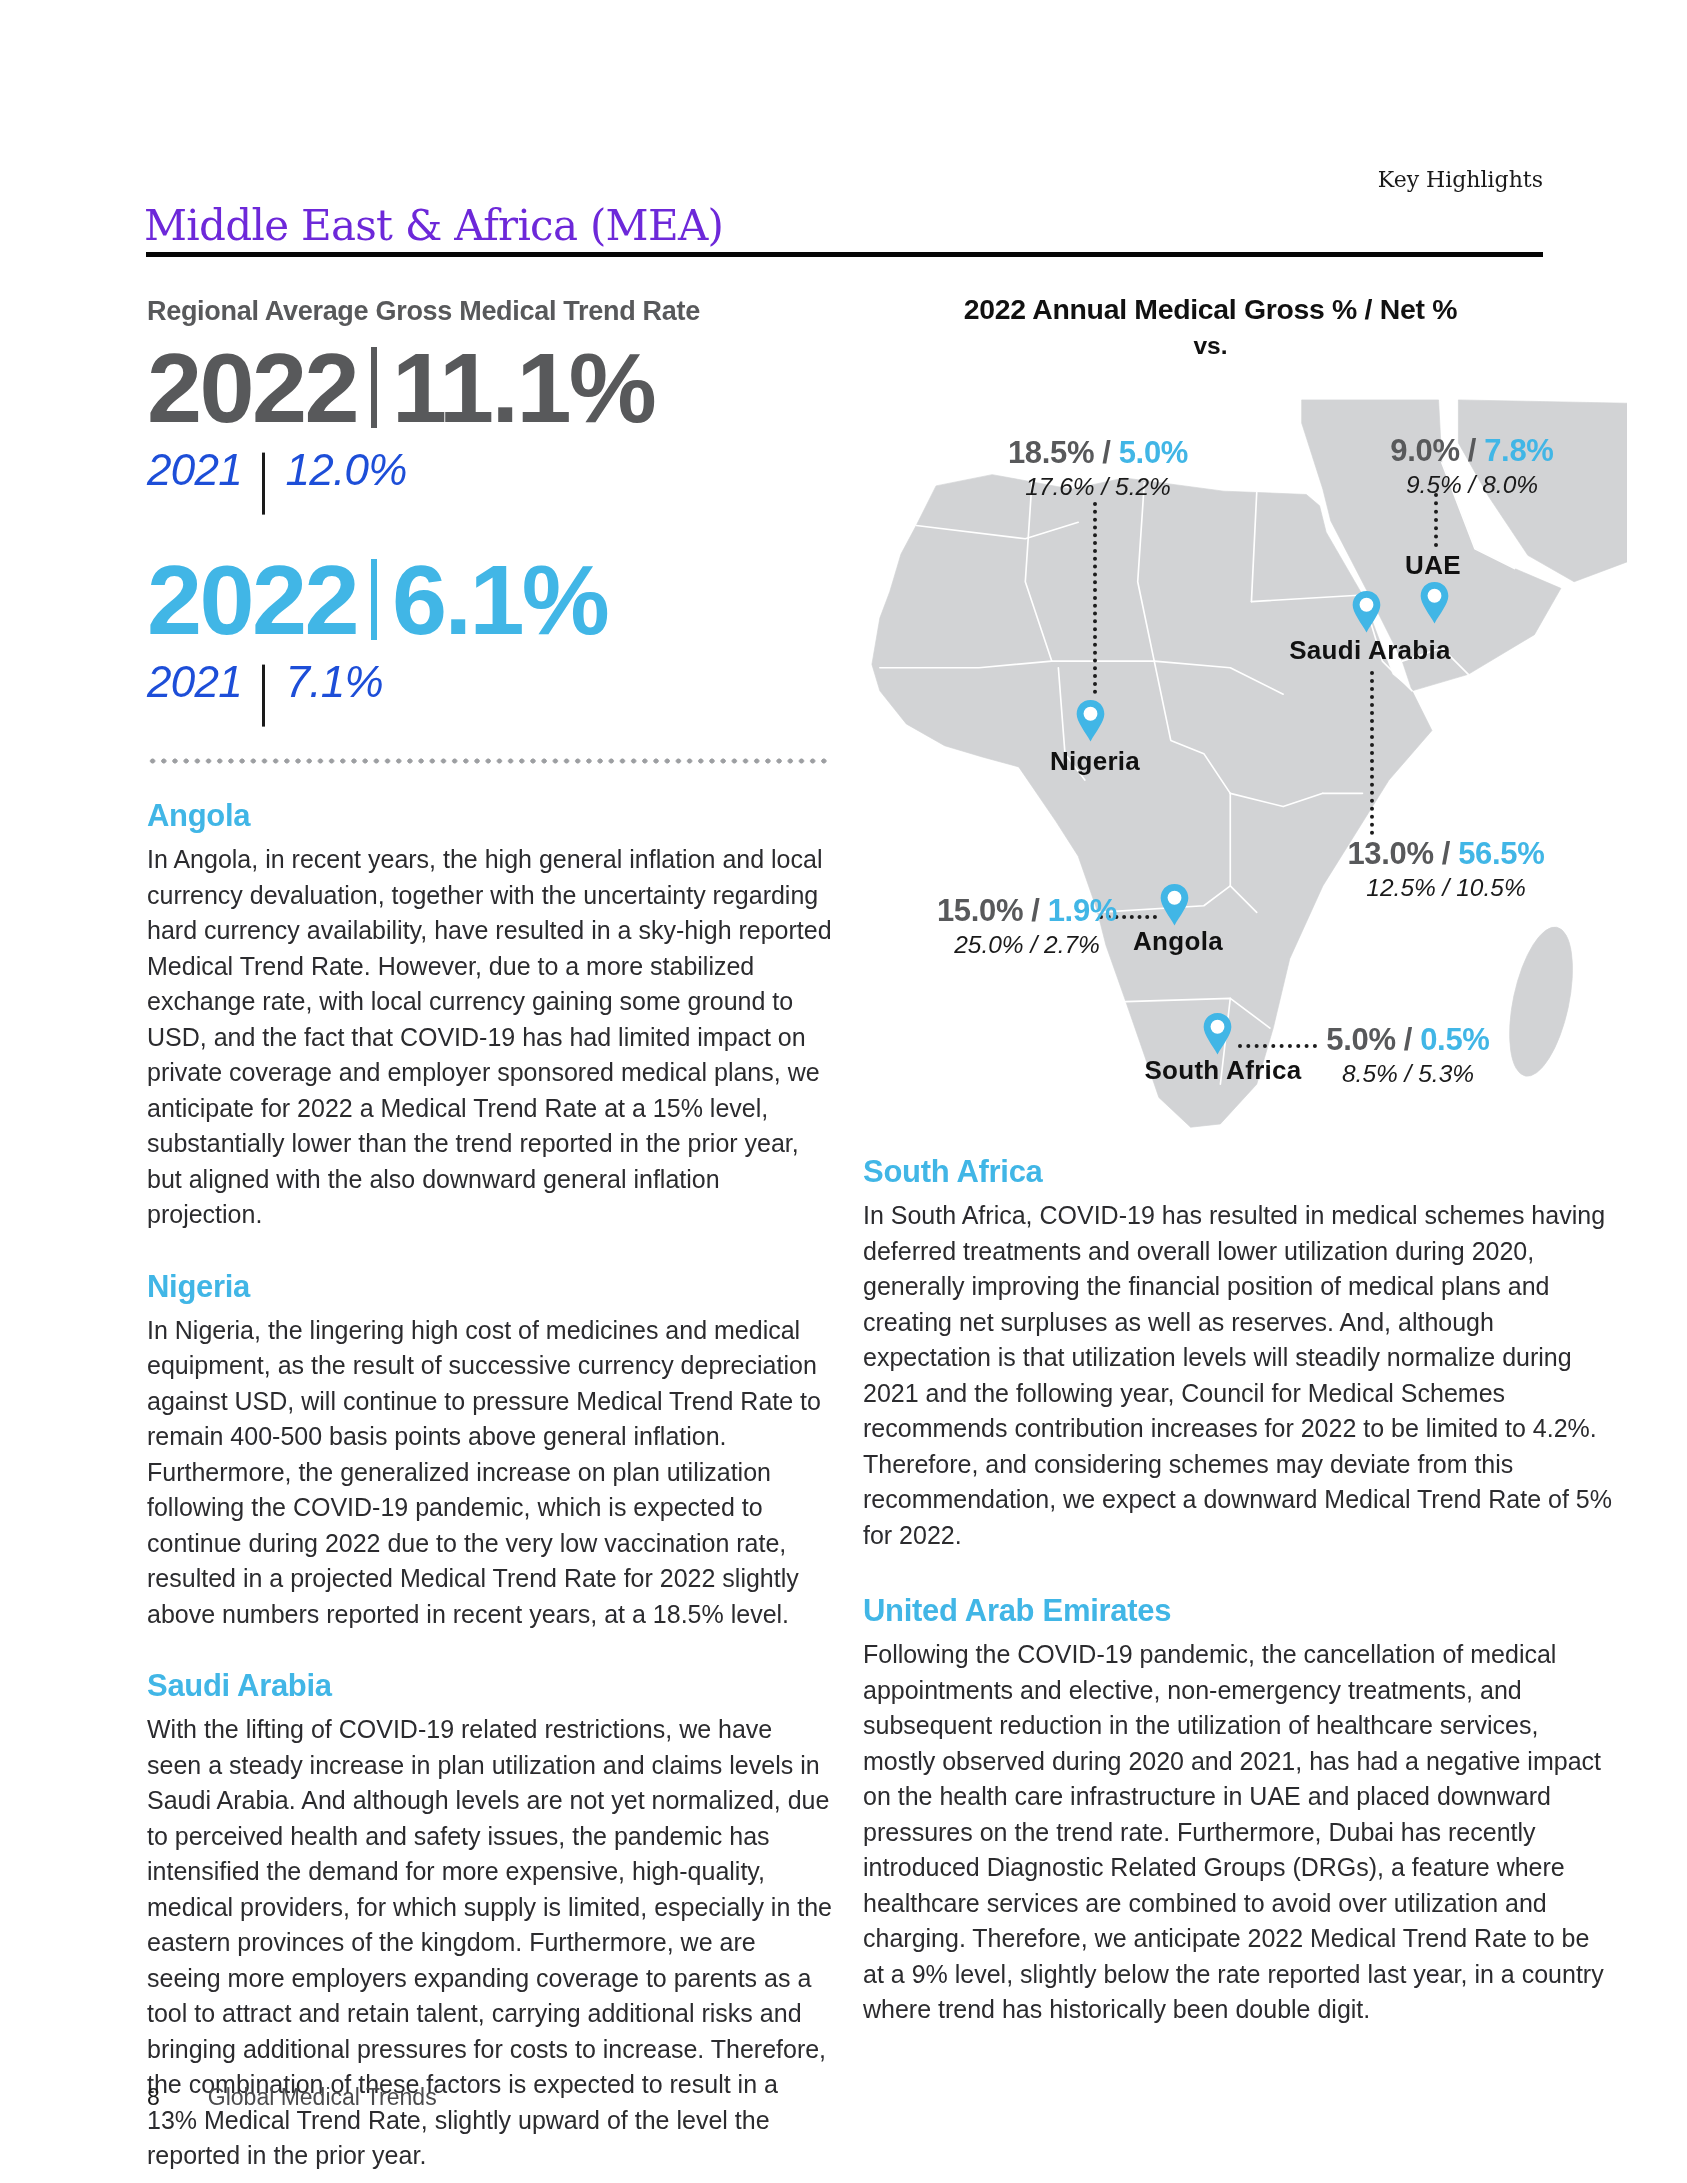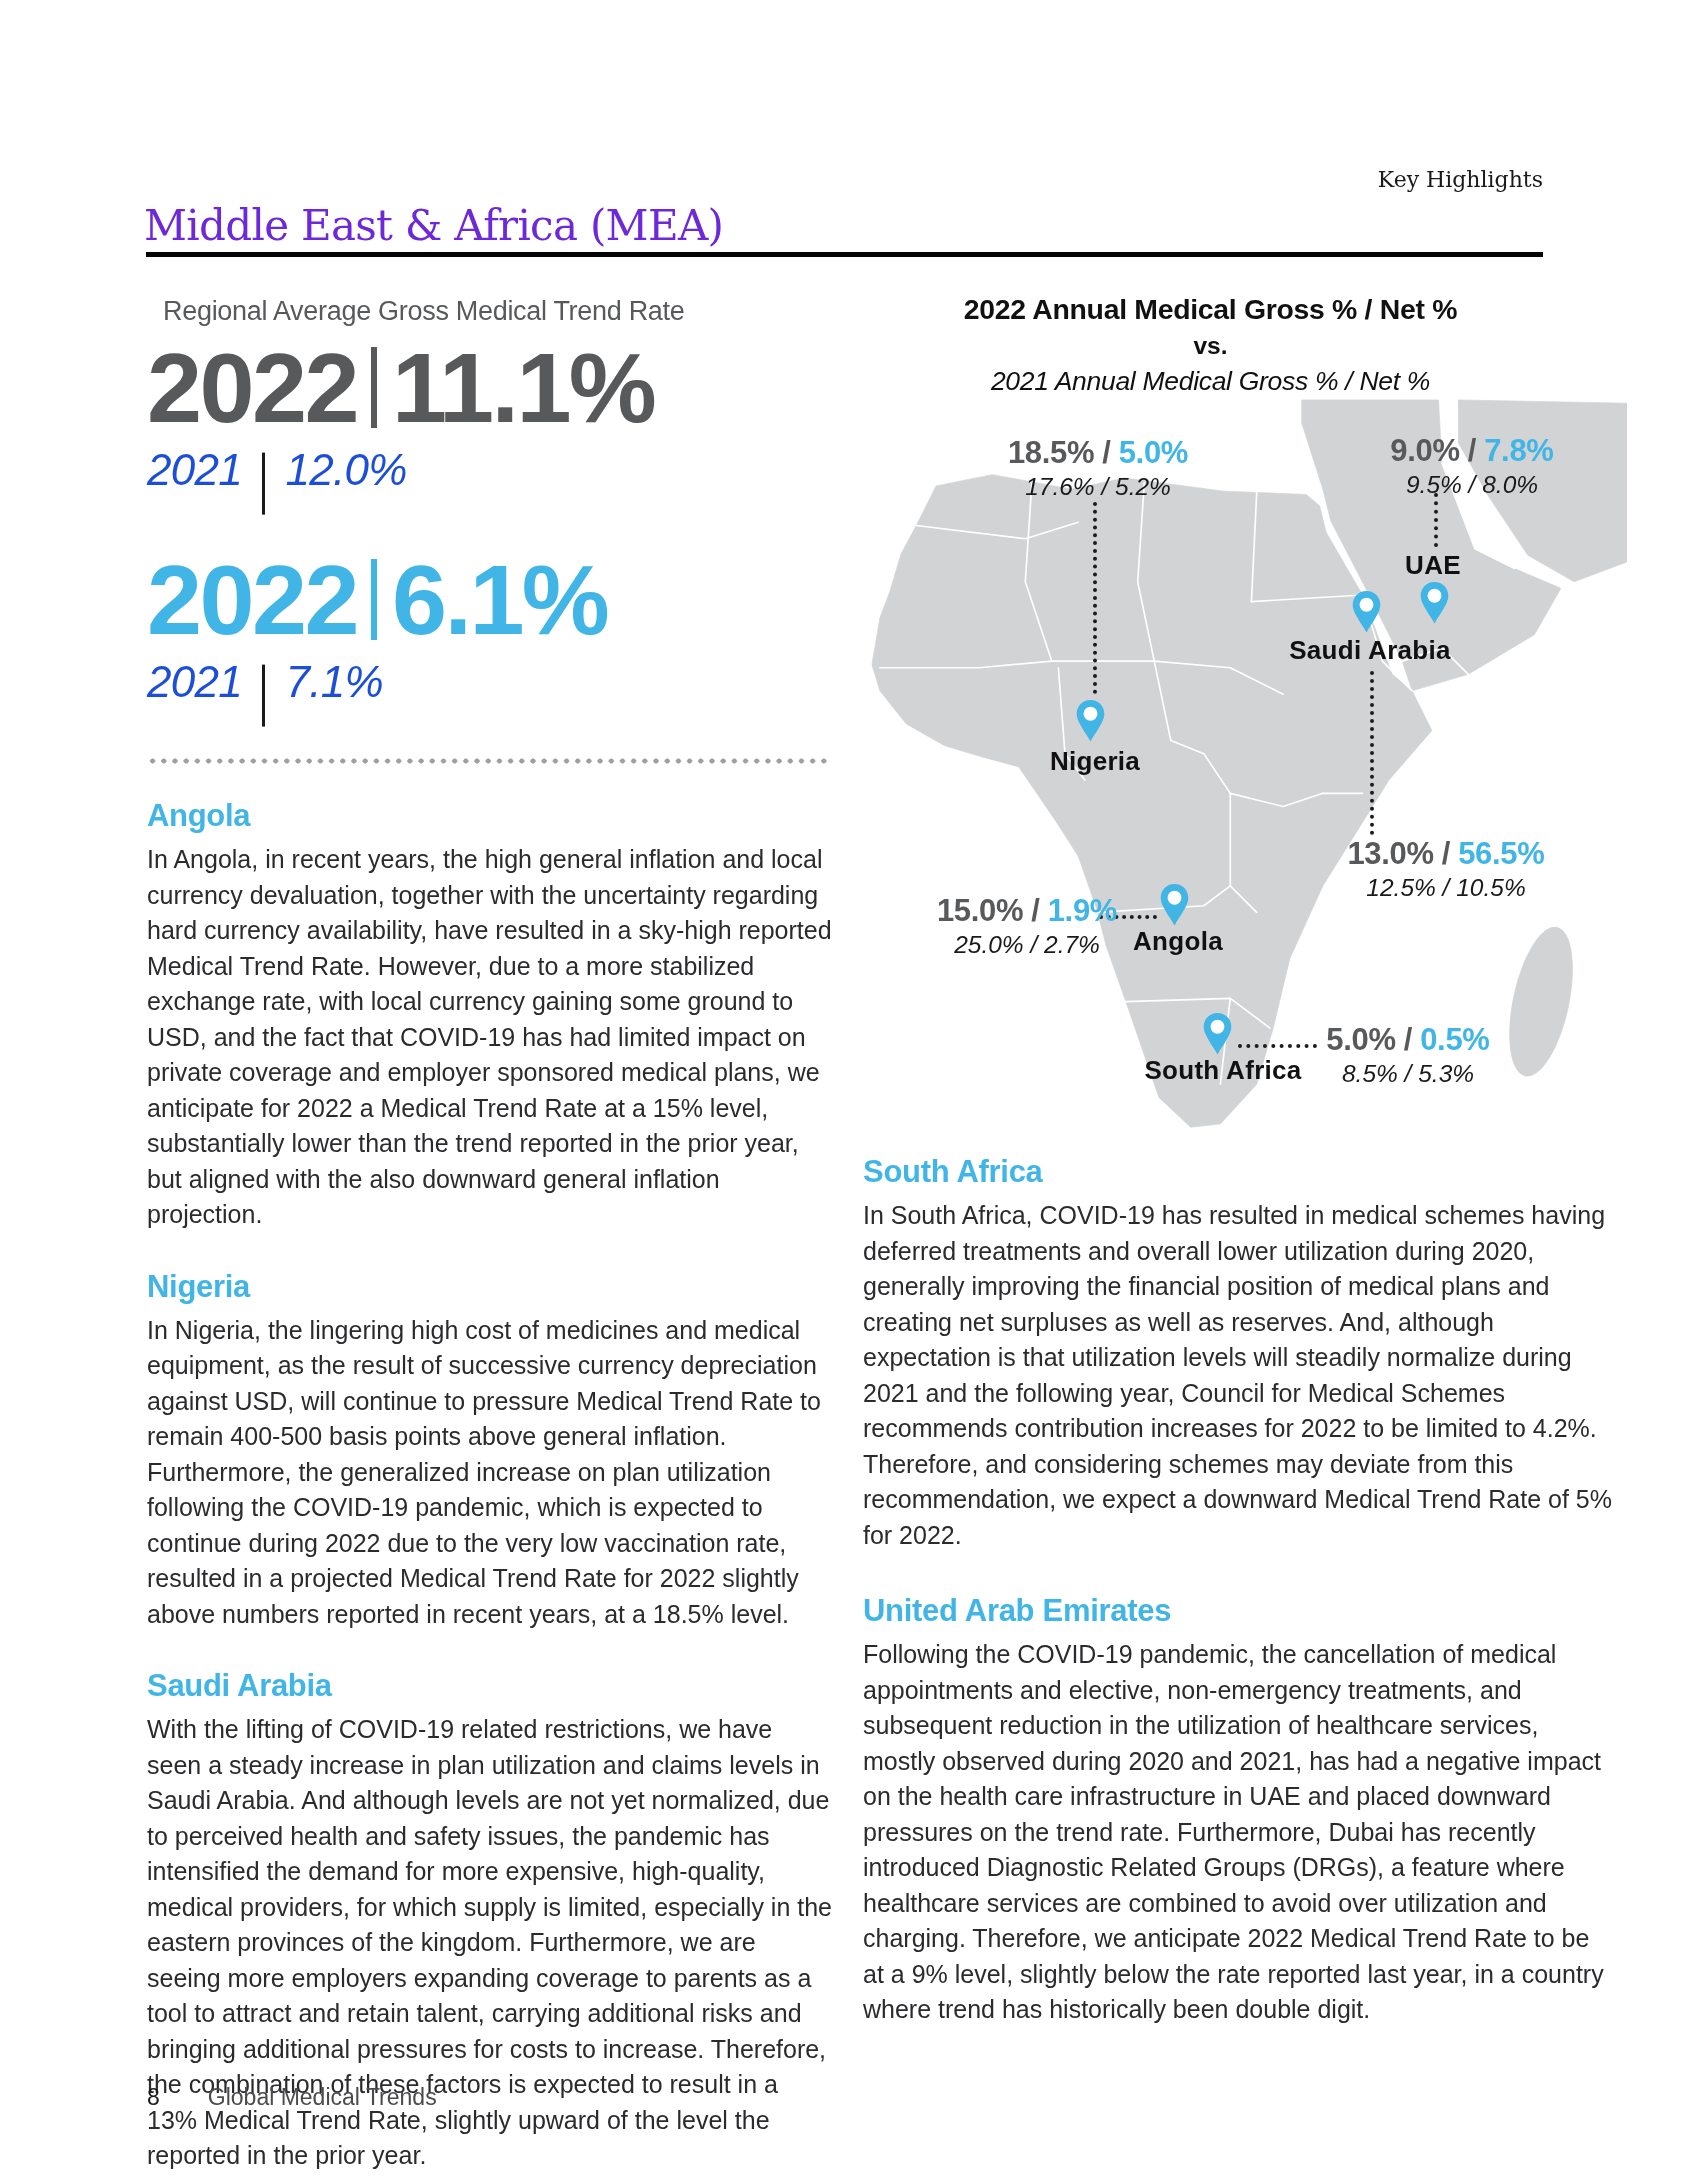--- a/index.html
+++ b/index.html
@@ -10,21 +10,21 @@
   }
   .serif{font-family:"DejaVu Serif", serif;}
 
   
   .key-highlights{position:absolute;top:167px;right:144px;font-size:22px;color:#1a1a1a;}
   .page-title{position:absolute;left:144px;top:173px;font-size:42px;font-weight:400;color:#6d28d9;letter-spacing:-0.7px;}
   .title-rule{position:absolute;left:146px;top:252px;width:1397px;height:4.6px;background:#050505;}
 
   
   .left-col{position:absolute;left:147px;top:296px;width:685px;}
-  .stat-label{font-size:27px;font-weight:400;color:#58595B;letter-spacing:-0.3px;margin-left:16px;}
+  .stat-label{font-size:27px;font-weight:700;color:#58595B;letter-spacing:-0.3px;}
   .stat-label.net{color:#41B6E6;}
   .big-row{display:flex;align-items:center;margin:10.6px 0 9.3px 0;line-height:1;}
   .big-year,.big-val{font-size:99px;font-weight:800;letter-spacing:-2.6px;color:#58595B;}
   .big-bar{width:6px;height:81px;background:#58595B;margin:0 14.6px;flex:0 0 auto;}
   .big-row.net .big-year,.big-row.net .big-val{color:#41B6E6;}
   .big-row.net .big-bar{background:#41B6E6;}
   .prior-row{display:flex;align-items:flex-start;font-size:44px;font-style:italic;color:#1d4ed8;letter-spacing:-0.7px;line-height:1.1;}
   .prior-bar{width:3.3px;height:62px;background:#1a1a1a;margin:0 20px;transform:translateY(6.6px);flex:0 0 auto;}
   .gross-block{margin-bottom:42px;}
   .net-block{margin-bottom:38px;}
@@ -140,21 +140,20 @@
     <h3>Saudi Arabia</h3>
     <p>With the lifting of COVID-19 related restrictions, we have seen a steady increase in plan utilization and claims levels in Saudi Arabia. And although levels are not yet normalized, due to perceived health and safety issues, the pandemic has intensified the demand for more expensive, high-quality, medical providers, for which supply is limited, especially in the eastern provinces of the kingdom. Furthermore, we are seeing more employers expanding coverage to parents as a tool to attract and retain talent, carrying additional risks and bringing additional pressures for costs to increase. Therefore, the combination of these factors is expected to result in a 13% Medical Trend Rate, slightly upward of the level the reported in the prior year.</p>
   </div>
 </div>
 
 <div class="map-area">
 
   <div class="map-title">
     <div class="mt1">2022 Annual Medical Gross % / Net %</div>
     <div class="mt2">vs.</div>
-    <div class="mt3">2021 Annual Medical Gross % / Net %</div>
   </div>
 
   <svg class="africa" viewBox="0 0 1160 1180" xmlns="http://www.w3.org/2000/svg">
     <g fill="#D2D3D5" stroke="#D2D3D5" stroke-width="1">
 
       <path d="M115,155 L200,138 L320,160 L400,143 L550,163 L675,168 L695,185 L705,225
                L760,320 L805,440 L835,465 L865,525 L800,600 L700,760 L650,870 L625,975
                L600,1060 L545,1120 L500,1125 L452,1080 L428,1010 L402,935 L372,850
                L358,795 L330,715 L296,662 L240,580 L185,565 L128,548 L70,515 L30,465
                L18,425 L30,355 L45,315 L62,258 L85,215 Z"></path>

